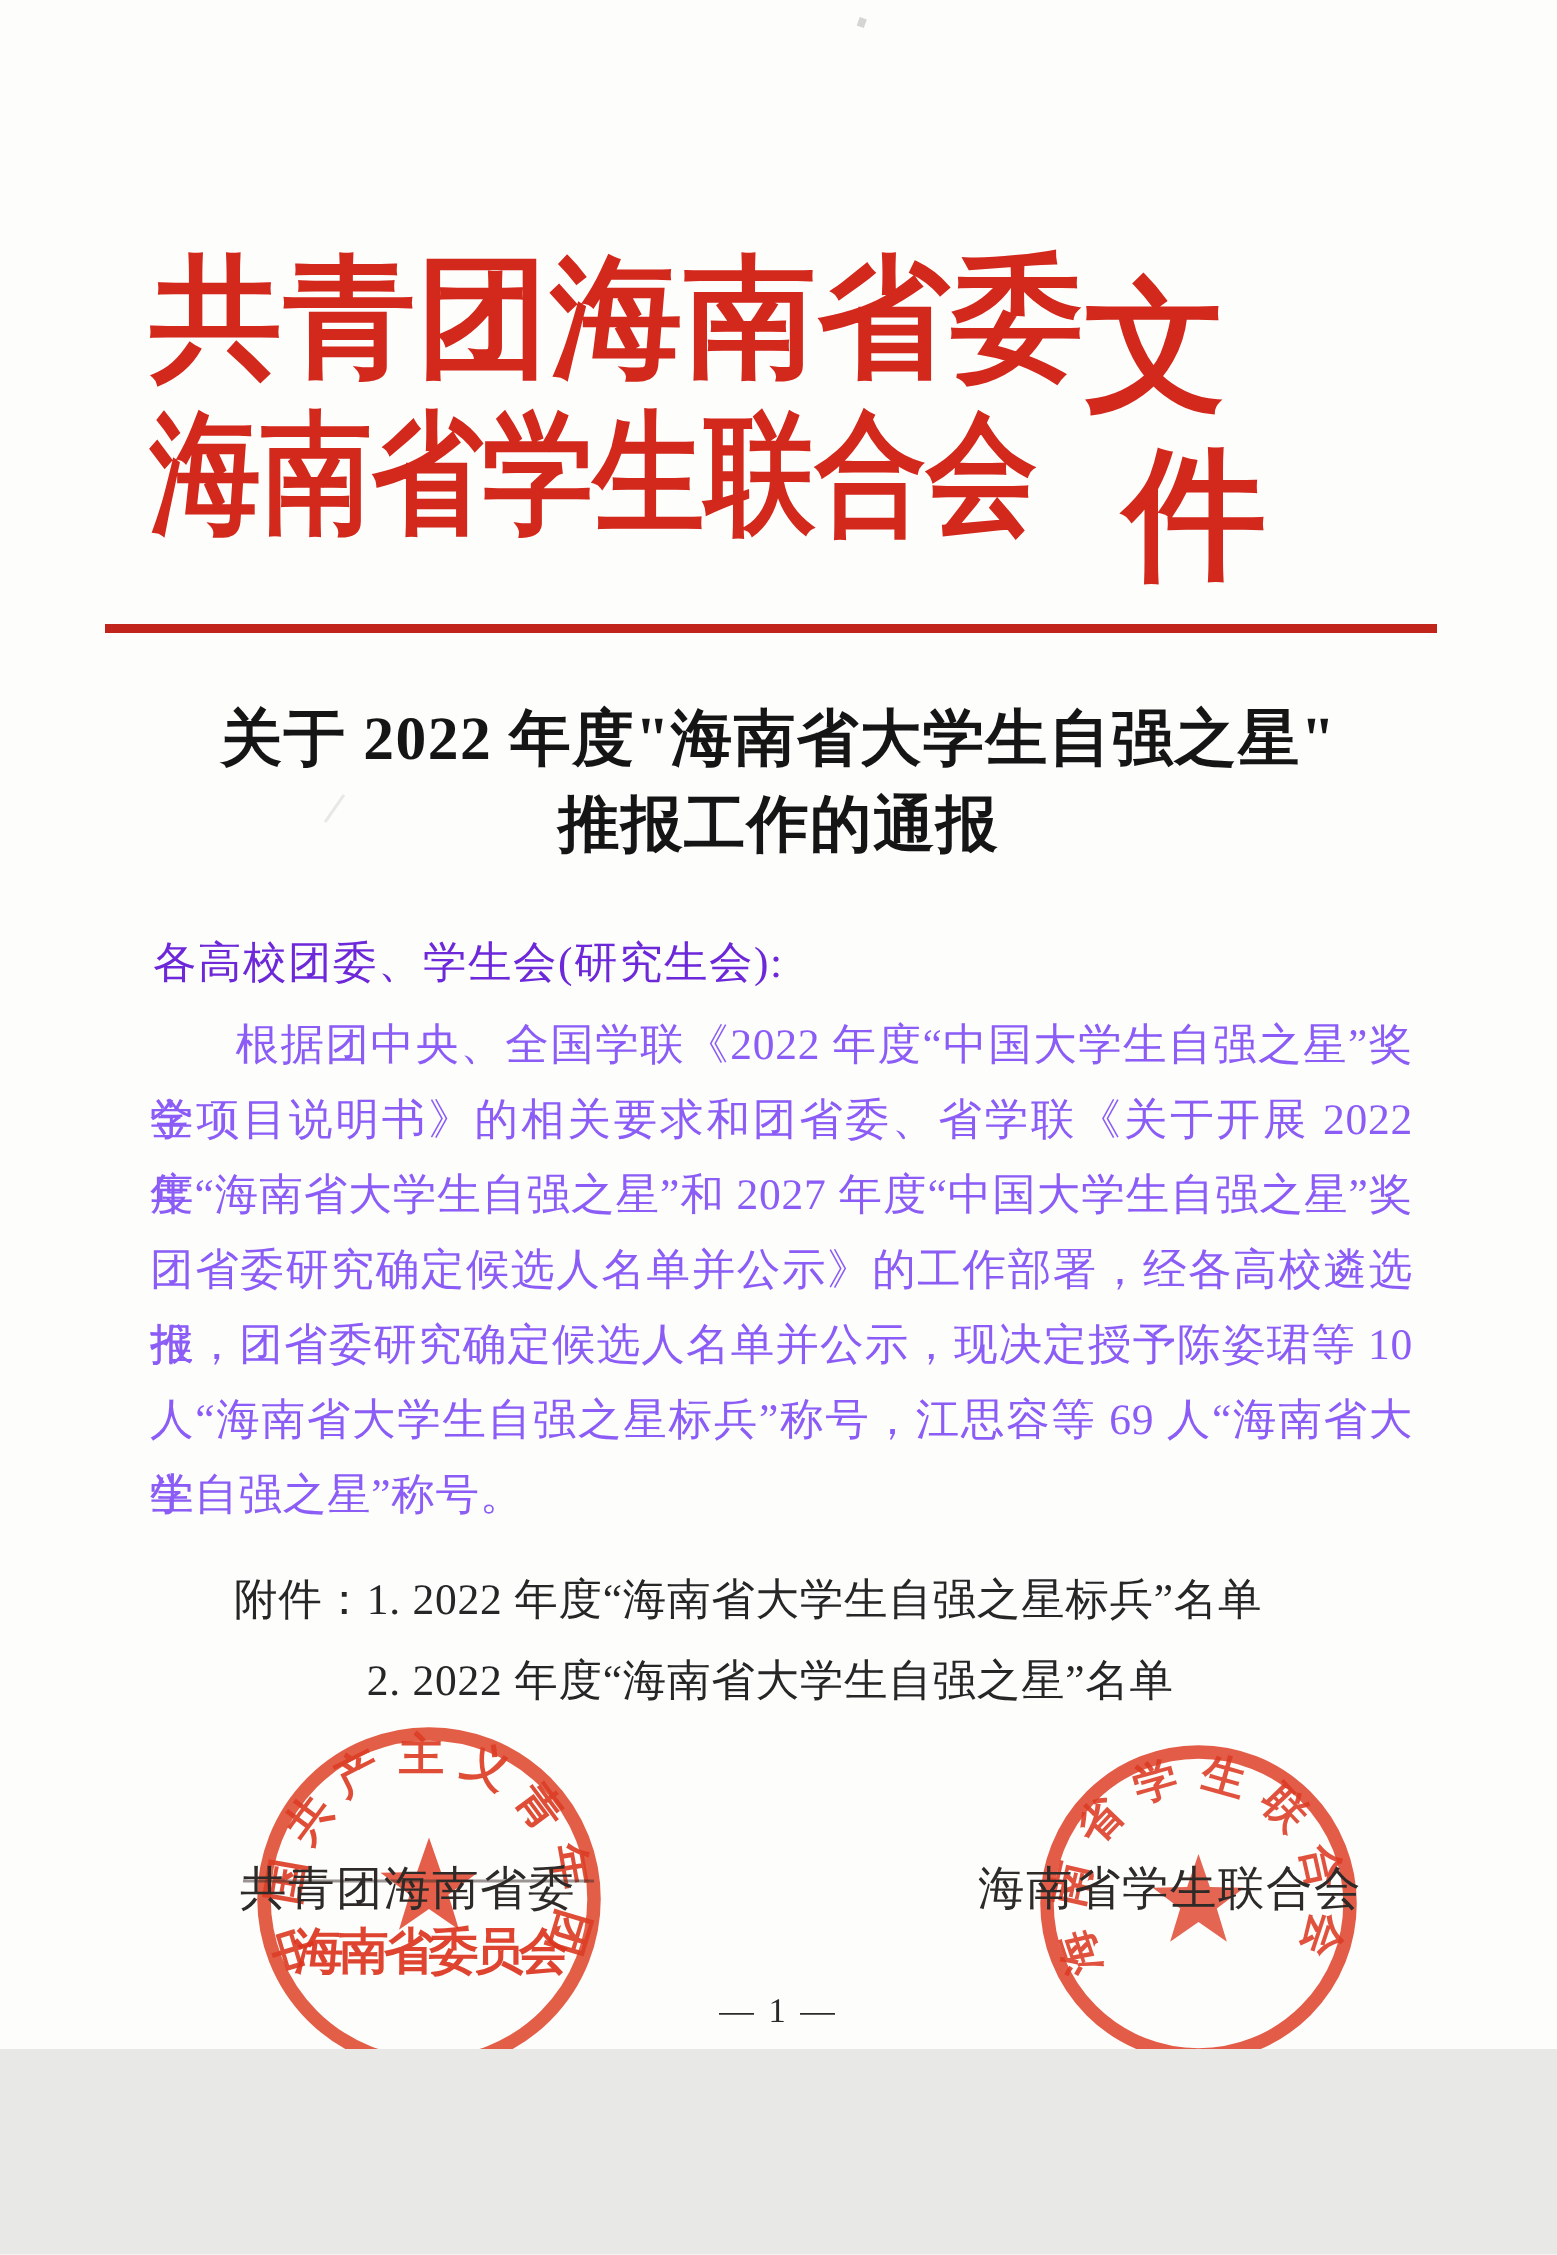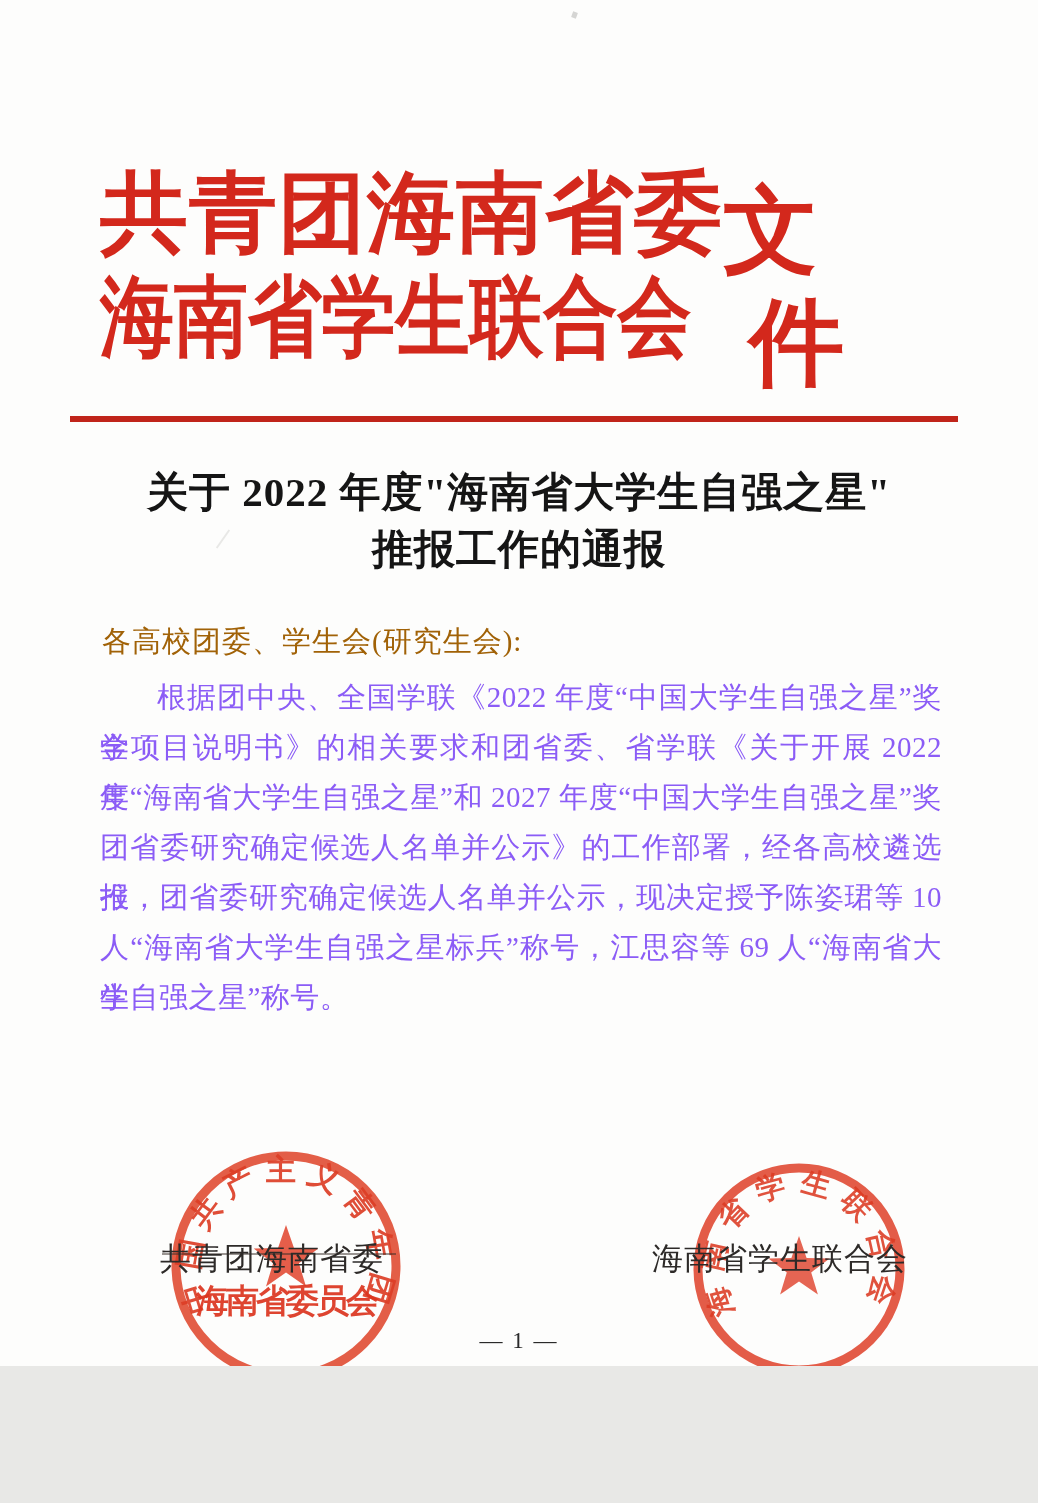--- a/index.html
+++ b/index.html
@@ -40,21 +40,21 @@
   }
   
   .title{
     position:absolute;left:0;top:464px;width:1038px;
     text-align:center;color:#151515;font-weight:bold;
     font-size:41px;line-height:57px;letter-spacing:1px;
   }
   
   .salutation{
     position:absolute;left:102px;top:622px;
-    font-size:29px;color:#a16207;letter-spacing:1px;white-space:nowrap;text-align:center;
+    font-size:29px;color:#6d28d9;letter-spacing:1px;white-space:nowrap;text-align:center;
   }
   .para{
     position:absolute;left:100px;top:672px;width:842px;
     font-size:29px;color:#8b5cf6;
   }
   .para .pl{height:50px;line-height:50px;white-space:nowrap;letter-spacing:.5px;}
   .para .jl{white-space:normal;text-align:justify;text-align-last:justify;}
   .para .indent{text-indent:57px;}
   
   .attachments{
@@ -114,20 +114,27 @@
   <div class="para">
     <div class="pl jl indent">根据团中央、全国学联《2022 年度“中国大学生自强之星”奖学</div>
     <div class="pl jl">金项目说明书》的相关要求和团省委、省学联《关于开展 2022 年</div>
     <div class="pl jl">度“海南省大学生自强之星”和 2027 年度“中国大学生自强之星”奖</div>
     <div class="pl jl">团省委研究确定候选人名单并公示》的工作部署，经各高校遴选推</div>
     <div class="pl jl">报，团省委研究确定候选人名单并公示，现决定授予陈姿珺等 10</div>
     <div class="pl jl">人“海南省大学生自强之星标兵”称号，江思容等 69 人“海南省大学</div>
     <div class="pl">生自强之星”称号。</div>
   </div>
 
+  <div class="attachments">
+    <div class="att-label">附件：</div>
+    <div class="att-items">
+      <div class="ai">1. 2022 年度“海南省大学生自强之星标兵”名单</div>
+      <div class="ai">2. 2022 年度“海南省大学生自强之星”名单</div>
+    </div>
+  </div>
 
   <svg class="stamp stamp-left" viewBox="0 0 240 252" xmlns="http://www.w3.org/2000/svg">
     <circle cx="120" cy="126" r="110" fill="none" stroke="rgba(223,72,46,0.88)" stroke-width="9"></circle>
     <path id="arcL" d="M 49.5 175 A 86 86 0 1 1 190.5 175" fill="none"></path>
     <text font-size="30" font-weight="bold" fill="rgba(220,62,38,0.92)" letter-spacing="10" text-anchor="middle">
       <textPath href="#arcL" startOffset="50%">中国共产主义青年团</textPath>
     </text>
     <polygon fill="rgba(224,66,42,0.85)" points="120,85 128,108 152.3,108.5 132.9,123.2 140,146.5 120,132.6 100,146.5 107.1,123.2 87.7,108.5 112,108"></polygon>
     <text x="120" y="172" font-size="33" font-weight="bold" text-anchor="middle" letter-spacing="-3" fill="rgba(219,52,30,0.92)">海南省委员会</text>
   </svg>

